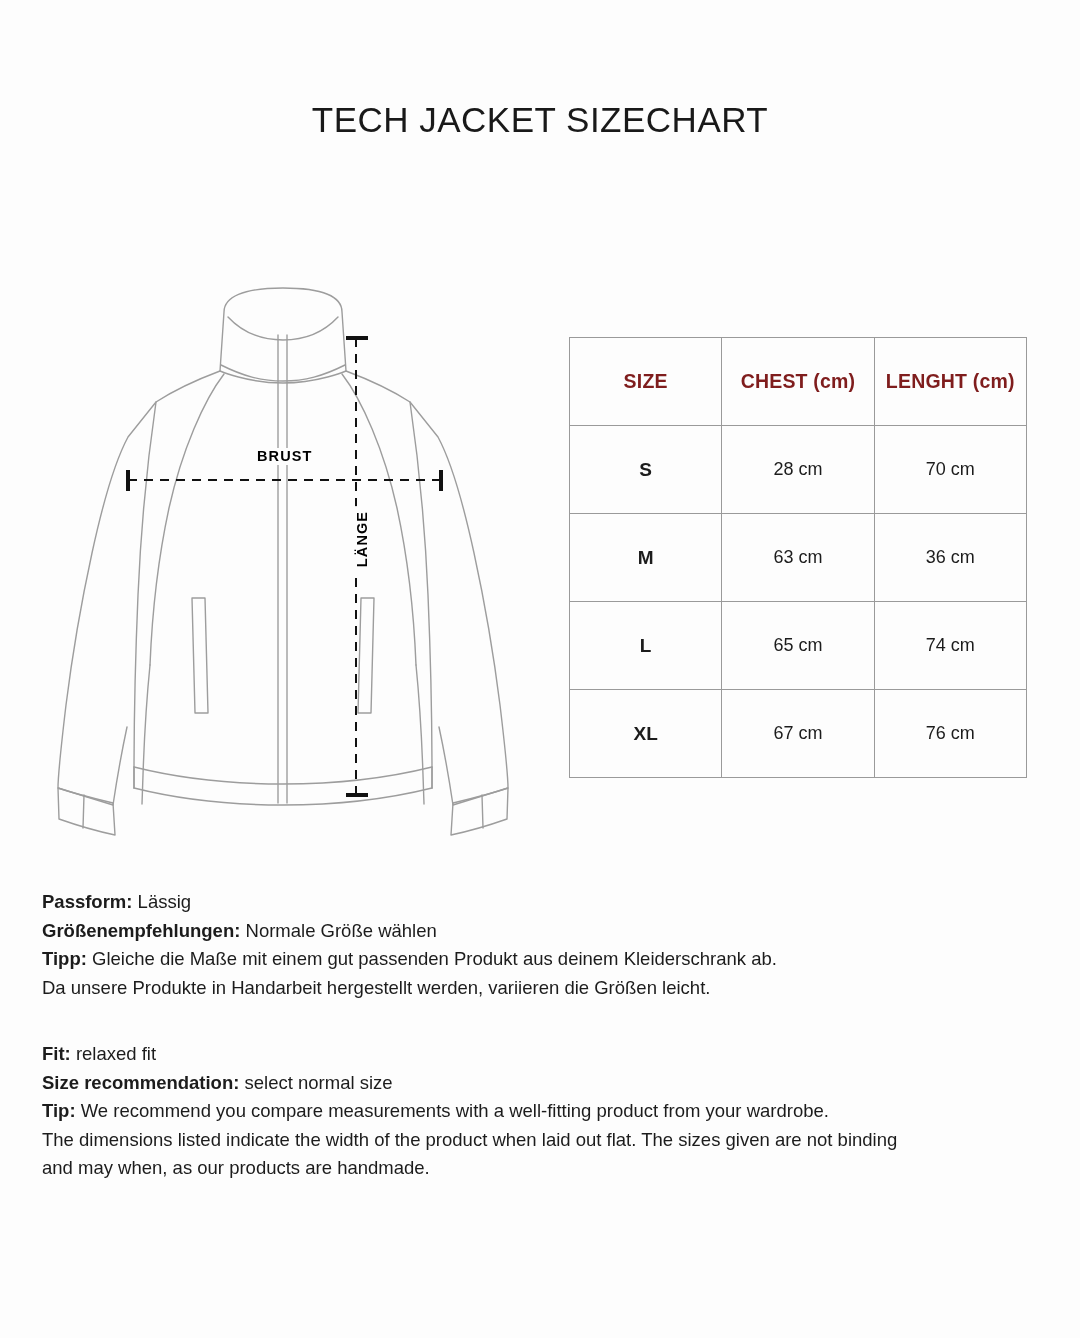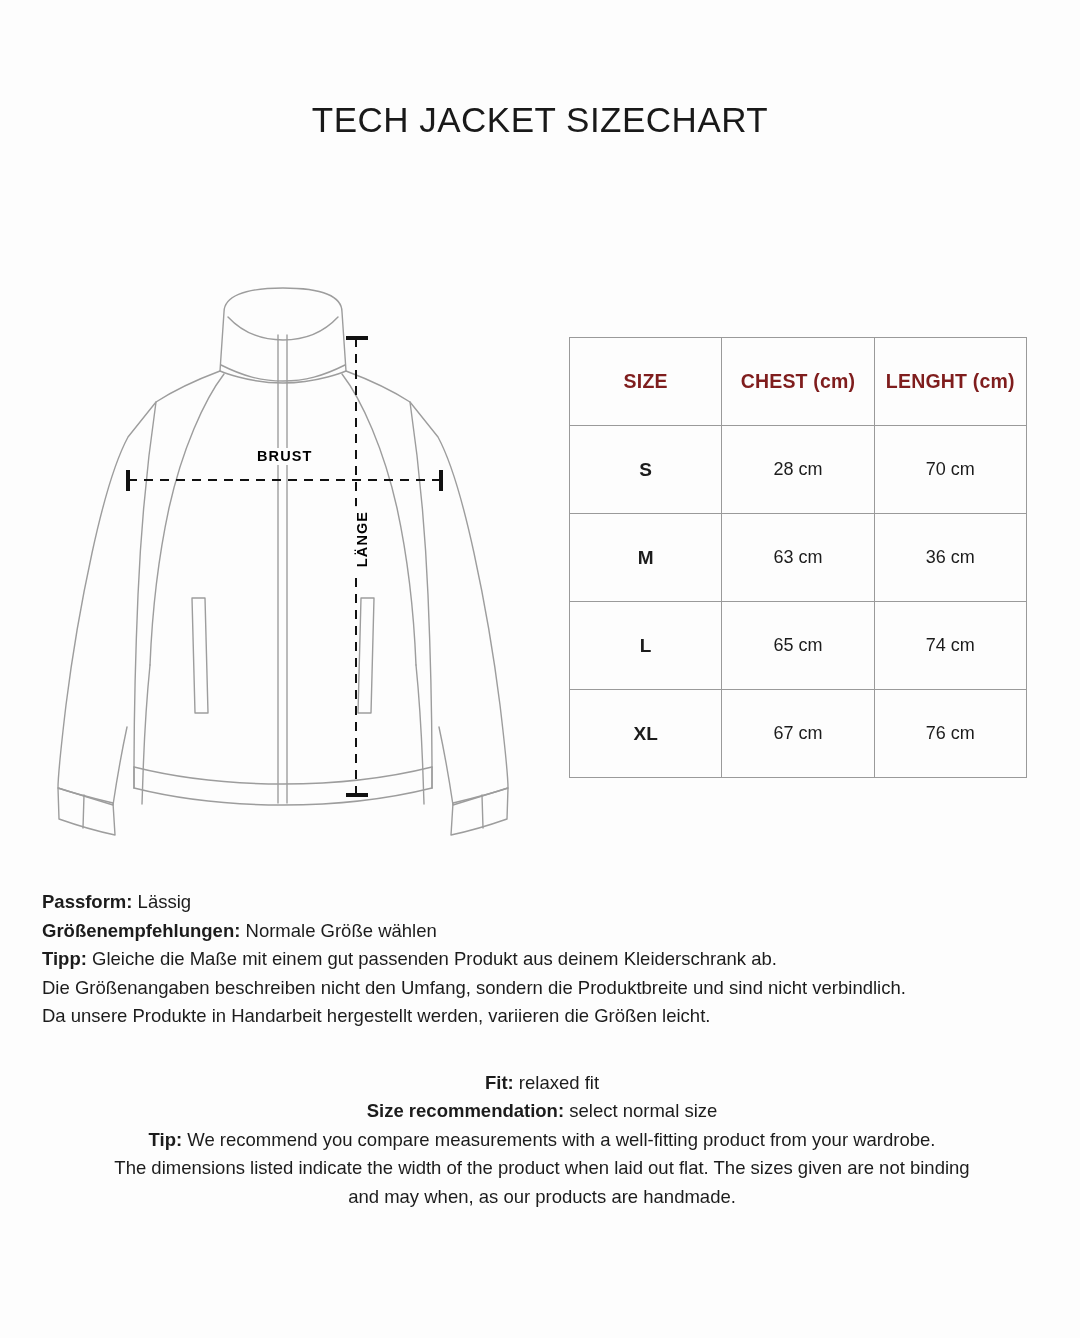--- a/index.html
+++ b/index.html
@@ -96,21 +96,21 @@
   }
 
   
   .notes {
     position: absolute;
     left: 42px;
     top: 888px;
     width: 1000px;
   }
   .note-block { margin-bottom: 0; }
-  .note-block.second { margin-top: 38px; text-align: center; }
+  .note-block.second { margin-top: 38px; }
   .note-line {
     font-size: 18.5px;
     line-height: 28.5px;
     color: #1c1c1c;
     white-space: nowrap;
   }
   .note-line b {
     font-weight: bold;
   }
 </style>
@@ -242,23 +242,20 @@
     <div class="note-line">
       <b>Passform:</b><span> Lässig</span>
     </div>
     <div class="note-line">
       <b>Größenempfehlungen:</b><span> Normale Größe wählen</span>
     </div>
     <div class="note-line">
       <b>Tipp:</b><span> Gleiche die Maße mit einem gut passenden Produkt aus deinem Kleiderschrank ab.</span>
     </div>
     <div class="note-line">
-      <span>Die Größenangaben beschreiben nicht den Umfang, sondern die Produktbreite und sind nicht verbindlich.</span>
-    </div>
-    <div class="note-line">
       <span>Da unsere Produkte in Handarbeit hergestellt werden, variieren die Größen leicht.</span>
     </div>
   </div>
 
   <div class="note-block second">
     <div class="note-line">
       <b>Fit:</b><span> relaxed fit</span>
     </div>
     <div class="note-line">
       <b>Size recommendation:</b><span> select normal size</span>

